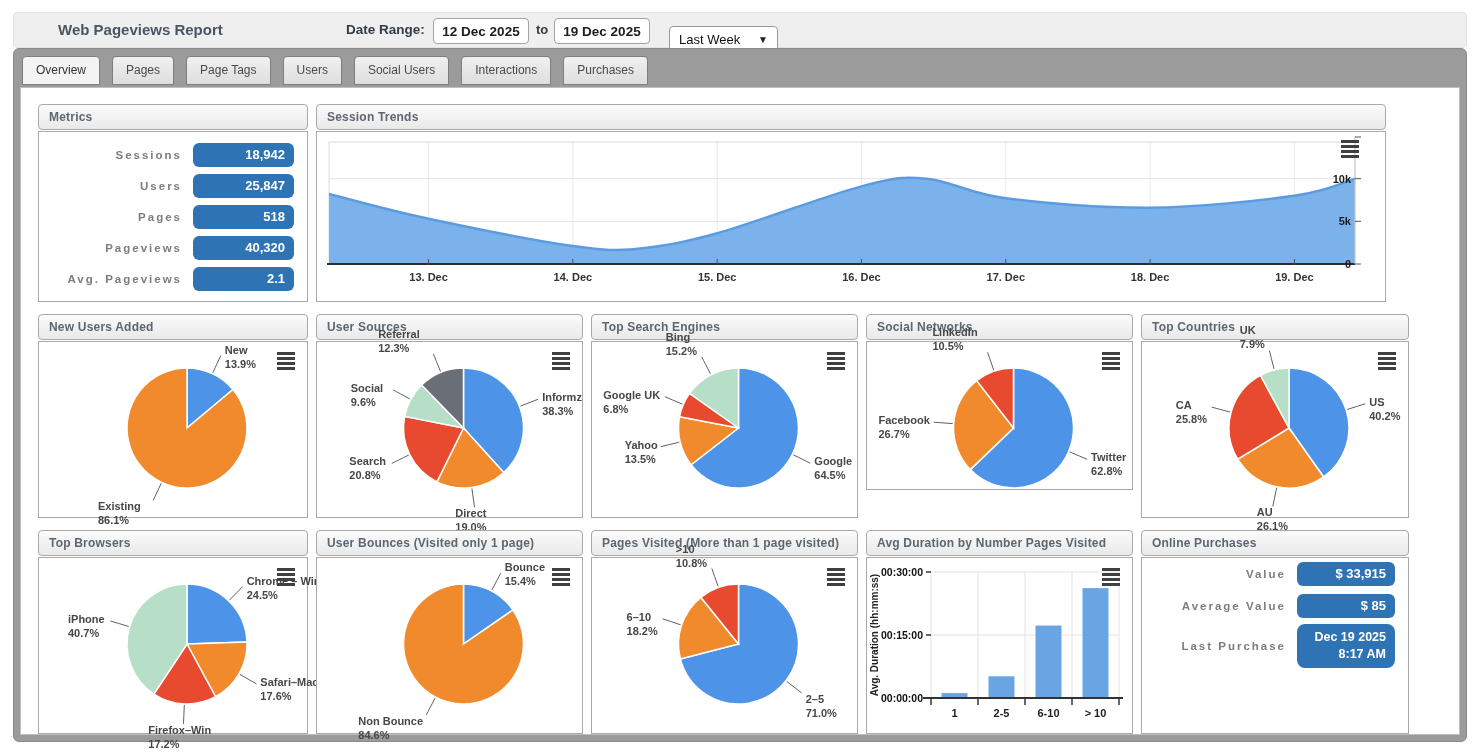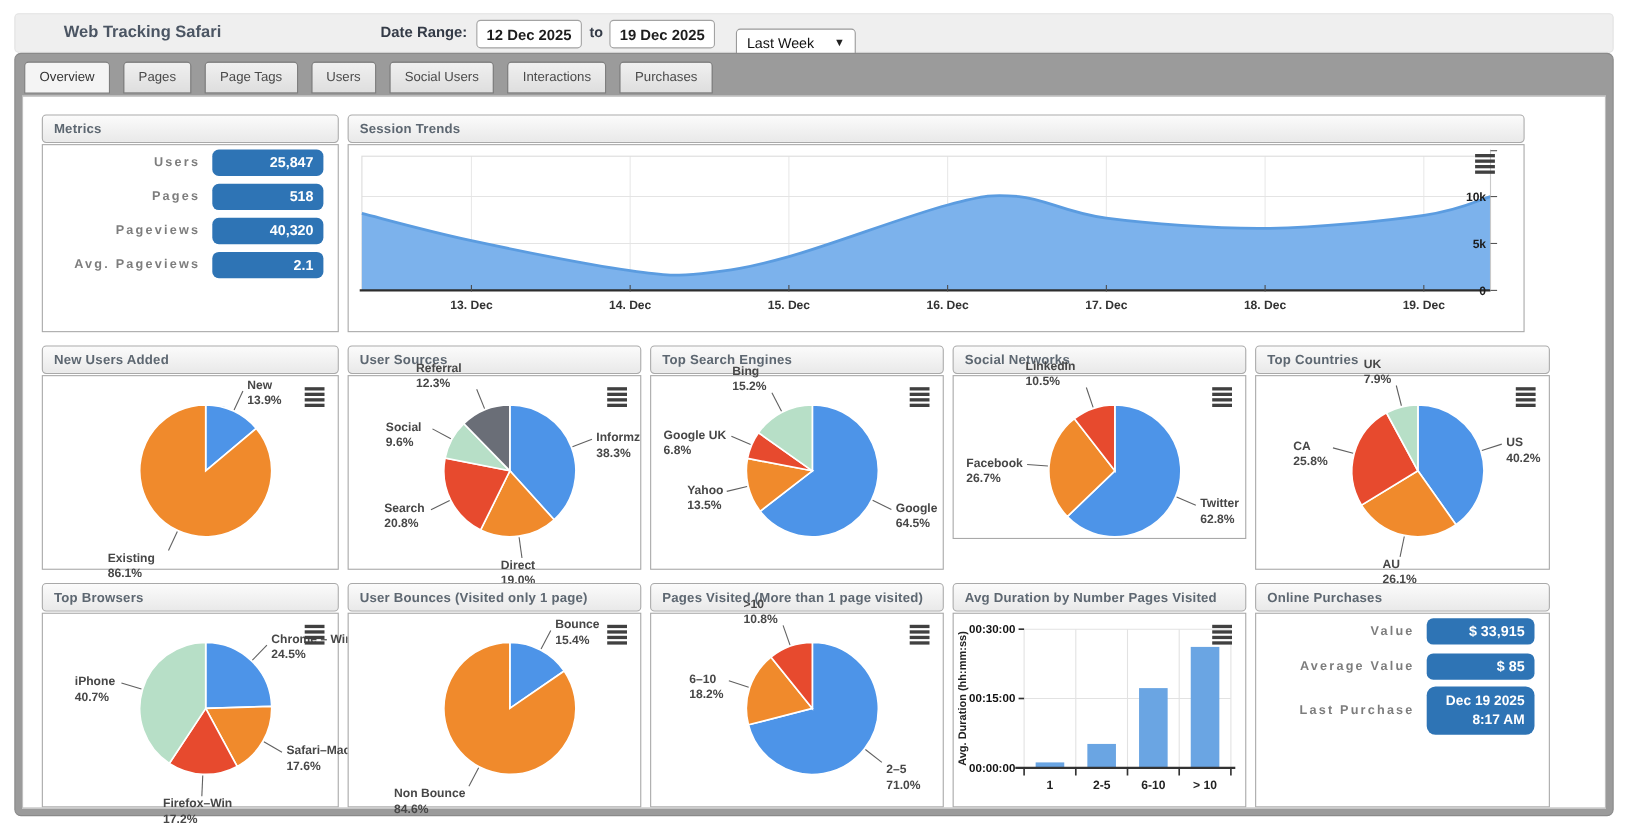--- a/index.html
+++ b/index.html
@@ -49,21 +49,21 @@
   .purch .mrow.first { margin-top:8px; }
   .purch .pill { width:98px; }
   .pill.tall { line-height:1.3; padding-top:5px; padding-bottom:6px; border-radius:8px; font-size:12.5px; }
   svg { overflow:visible; display:block; }
   svg text { font-family:"Liberation Sans","DejaVu Sans",sans-serif; }
 </style>
 </head>
 <body>
 
 <div class="hdrbar">
-  <span class="hdr-title">Web Tracking Safari</span>
+  <span class="hdr-title">Web Pageviews Report</span>
   <span class="dr-label">Date Range:</span>
   <input class="datebox" style="left: 419px;" readonly="" value="12 Dec 2025">
   <span class="to-label">to</span>
   <input class="datebox" style="left: 540px;" readonly="" value="19 Dec 2025">
   <div class="selectbox">
     <span>Last Week</span>
     <span class="arrow">▼</span>
   </div>
 </div>
 
@@ -76,20 +76,24 @@
     <div class="tab">Social Users</div>
     <div class="tab">Interactions</div>
     <div class="tab">Purchases</div>
   </div>
 
   <div class="content">
 
     <div class="panel" style="left:17px; top:16px; width:270px; height:198px">
       <div class="phead">Metrics</div>
       <div class="pbody">
+        <div class="mrow first">
+            <span class="mlabel">Sessions</span>
+            <span class="pill">18,942</span>
+          </div>
         <div class="mrow">
             <span class="mlabel">Users</span>
             <span class="pill">25,847</span>
           </div>
         <div class="mrow">
             <span class="mlabel">Pages</span>
             <span class="pill">518</span>
           </div>
         <div class="mrow">
             <span class="mlabel">Pageviews</span>

